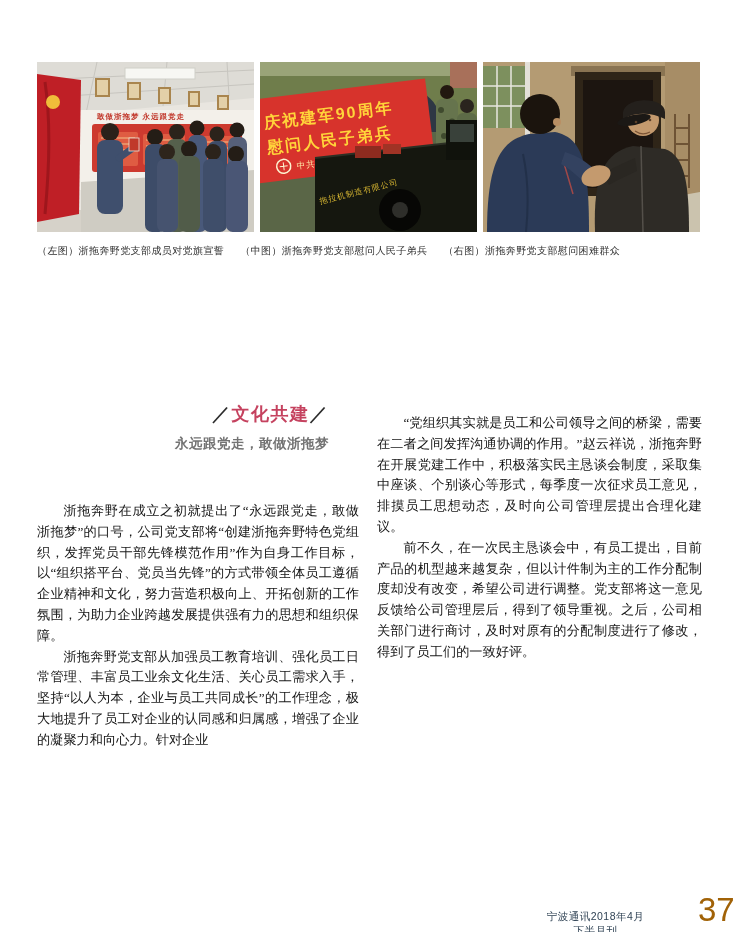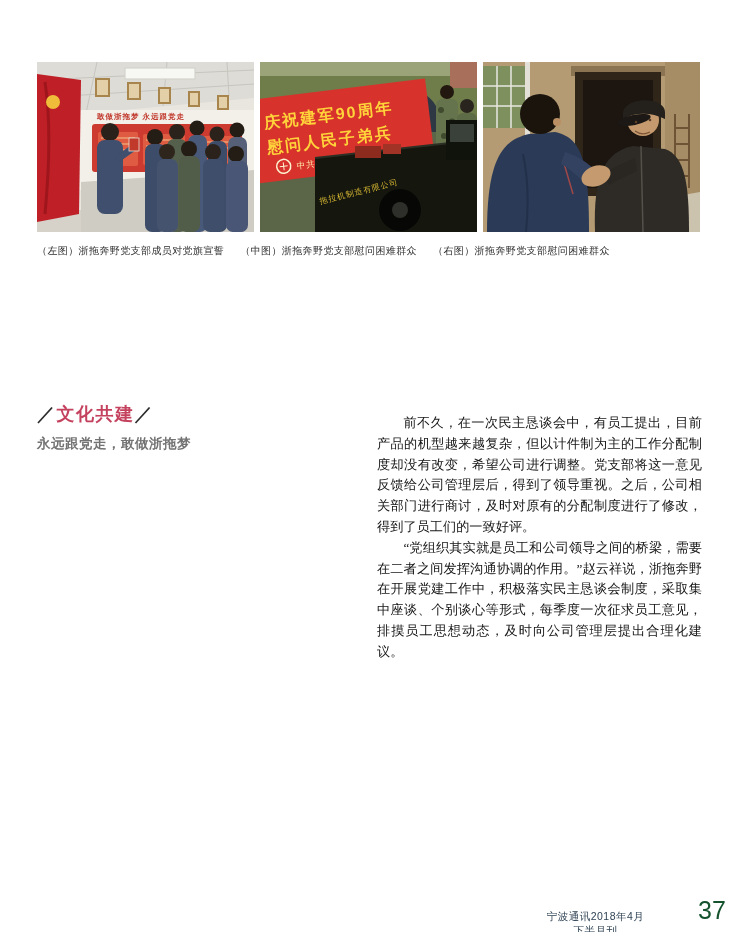--- a/index.html
+++ b/index.html
@@ -12,35 +12,35 @@
   
   .photo-row{position:absolute;left:37px;top:50px;width:663px;height:170px;display:flex;gap:6px;}
   .photo{flex:1 1 0;height:170px;overflow:hidden;position:relative;background:#ddd;}
   .photo svg{display:block;width:100%;height:100%;}
 
   
   .caption-row{position:absolute;left:37px;top:232px;width:672px;display:flex;gap:16px;
     font-size:10px;color:#2e2e2e;letter-spacing:0.4px;white-space:nowrap;}
 
   
-  .section-head{position:absolute;left:37px;top:390px;width:292px;text-align:left;}
+  .section-head{position:absolute;left:37px;top:390px;width:292px;text-align:right;}
   .section-title-line{font-size:18px;font-weight:bold;letter-spacing:1.5px;color:#2b2b2b;}
   .section-title-line .title-text{color:#c5425f;}
   .section-subtitle{margin-top:9px;font-size:13.5px;font-weight:bold;color:#737373;letter-spacing:0.5px;}
 
   
   .col{position:absolute;font-family:"Liberation Serif","DejaVu Serif",serif;color:#151515;}
   .col p{margin:0;font-size:13.2px;line-height:20.8px;text-align:justify;text-indent:2em;}
   .col p.no-indent{text-indent:0;}
   .col-left{left:37px;top:489px;width:322px;}
   .col-right{left:377px;top:401px;width:325px;}
 
   
   .footer-journal{position:absolute;left:545px;top:898px;font-size:10.5px;color:#2f4254;letter-spacing:0.5px;text-align:center;}
-  .footer-page{position:absolute;left:698px;top:884px;font-size:25px;line-height:28px;color:#14532d;font-weight:400;}
+  .footer-page{position:absolute;left:698px;top:884px;font-size:33px;line-height:28px;color:#a16207;font-weight:400;}
 </style>
 </head>
 <body>
 
 <div class="page">
 
   <div class="photo-row">
 
     <div class="photo">
       <svg viewBox="0 0 217 170" preserveAspectRatio="none">
@@ -203,35 +203,37 @@
           <path d="M82,90 C96,94 106,102 114,110 L106,124 C94,114 86,106 78,102 Z" fill="#334260"></path>
           <path d="M152,96 C140,101 128,107 120,111 L126,123 C136,117 146,113 154,109 Z" fill="#2a2722"></path>
           <ellipse cx="113" cy="114" rx="15" ry="10" fill="#c49a6e" transform="rotate(-20 113 114)"></ellipse>
         </g>
       </svg>
     </div>
   </div>
 
   <div class="caption-row">
     <span>（左图）浙拖奔野党支部成员对党旗宣誓</span>
-    <span>（中图）浙拖奔野党支部慰问困难群众</span>
+    <span>（中图）浙拖奔野党支部慰问人民子弟兵</span>
     <span>（右图）浙拖奔野党支部慰问困难群众</span>
   </div>
 
   <div class="section-head">
     <div class="section-title-line">
       <span>／</span><span class="title-text">文化共建</span><span>／</span>
     </div>
     <div class="section-subtitle">永远跟党走，敢做浙拖梦</div>
   </div>
 
   <div class="col col-left">
+    <p>浙拖奔野在成立之初就提出了“永远跟党走，敢做浙拖梦”的口号，公司党支部将“创建浙拖奔野特色党组织，发挥党员干部先锋模范作用”作为自身工作目标，以“组织搭平台、党员当先锋”的方式带领全体员工遵循企业精神和文化，努力营造积极向上、开拓创新的工作氛围，为助力企业跨越发展提供强有力的思想和组织保障。</p>
+    <p>浙拖奔野党支部从加强员工教育培训、强化员工日常管理、丰富员工业余文化生活、关心员工需求入手，坚持“以人为本，企业与员工共同成长”的工作理念，极大地提升了员工对企业的认同感和归属感，增强了企业的凝聚力和向心力。针对企业</p>
   </div>
 
   <div class="col col-right">
+    <p>“党组织其实就是员工和公司领导之间的桥梁，需要在二者之间发挥沟通协调的作用。”赵云祥说，浙拖奔野在开展党建工作中，积极落实民主恳谈会制度，采取集中座谈、个别谈心等形式，每季度一次征求员工意见，排摸员工思想动态，及时向公司管理层提出合理化建议。</p>
     <p>前不久，在一次民主恳谈会中，有员工提出，目前产品的机型越来越复杂，但以计件制为主的工作分配制度却没有改变，希望公司进行调整。党支部将这一意见反馈给公司管理层后，得到了领导重视。之后，公司相关部门进行商讨，及时对原有的分配制度进行了修改，得到了员工们的一致好评。</p>
-    <p>“党组织其实就是员工和公司领导之间的桥梁，需要在二者之间发挥沟通协调的作用。”赵云祥说，浙拖奔野在开展党建工作中，积极落实民主恳谈会制度，采取集中座谈、个别谈心等形式，每季度一次征求员工意见，排摸员工思想动态，及时向公司管理层提出合理化建议。</p>
   </div>
 
   <div class="footer-journal">宁波通讯2018年4月下半月刊</div>
   <div class="footer-page">37</div>
 
 </div>
 
 </body></html>

